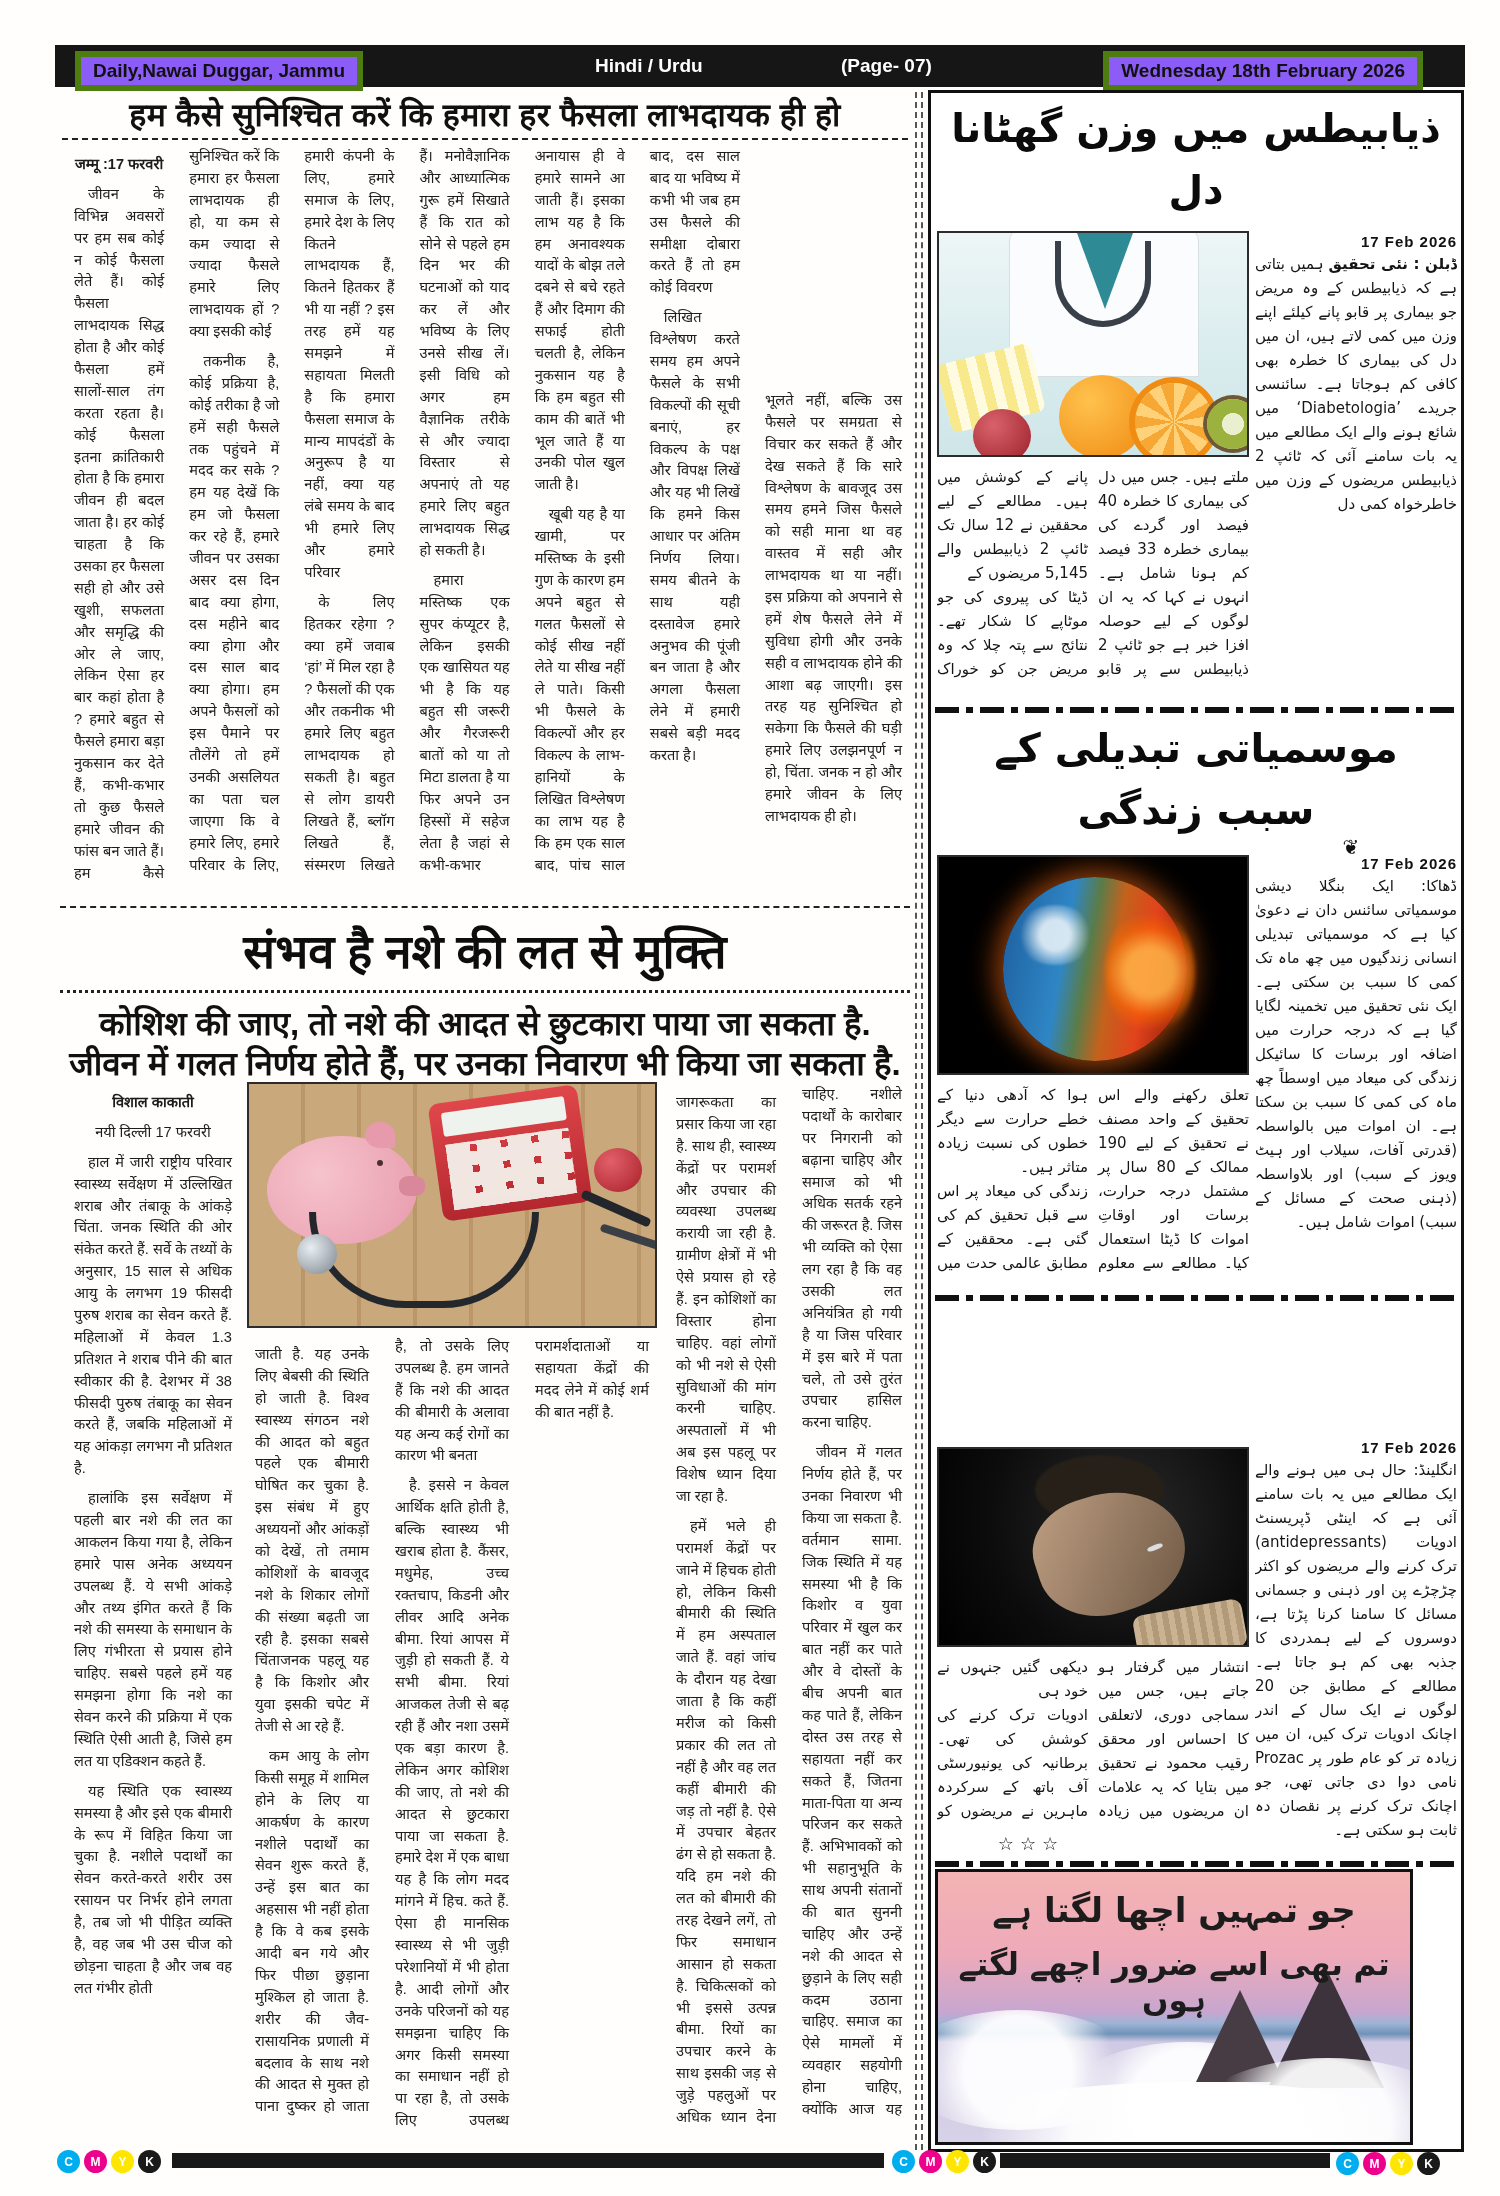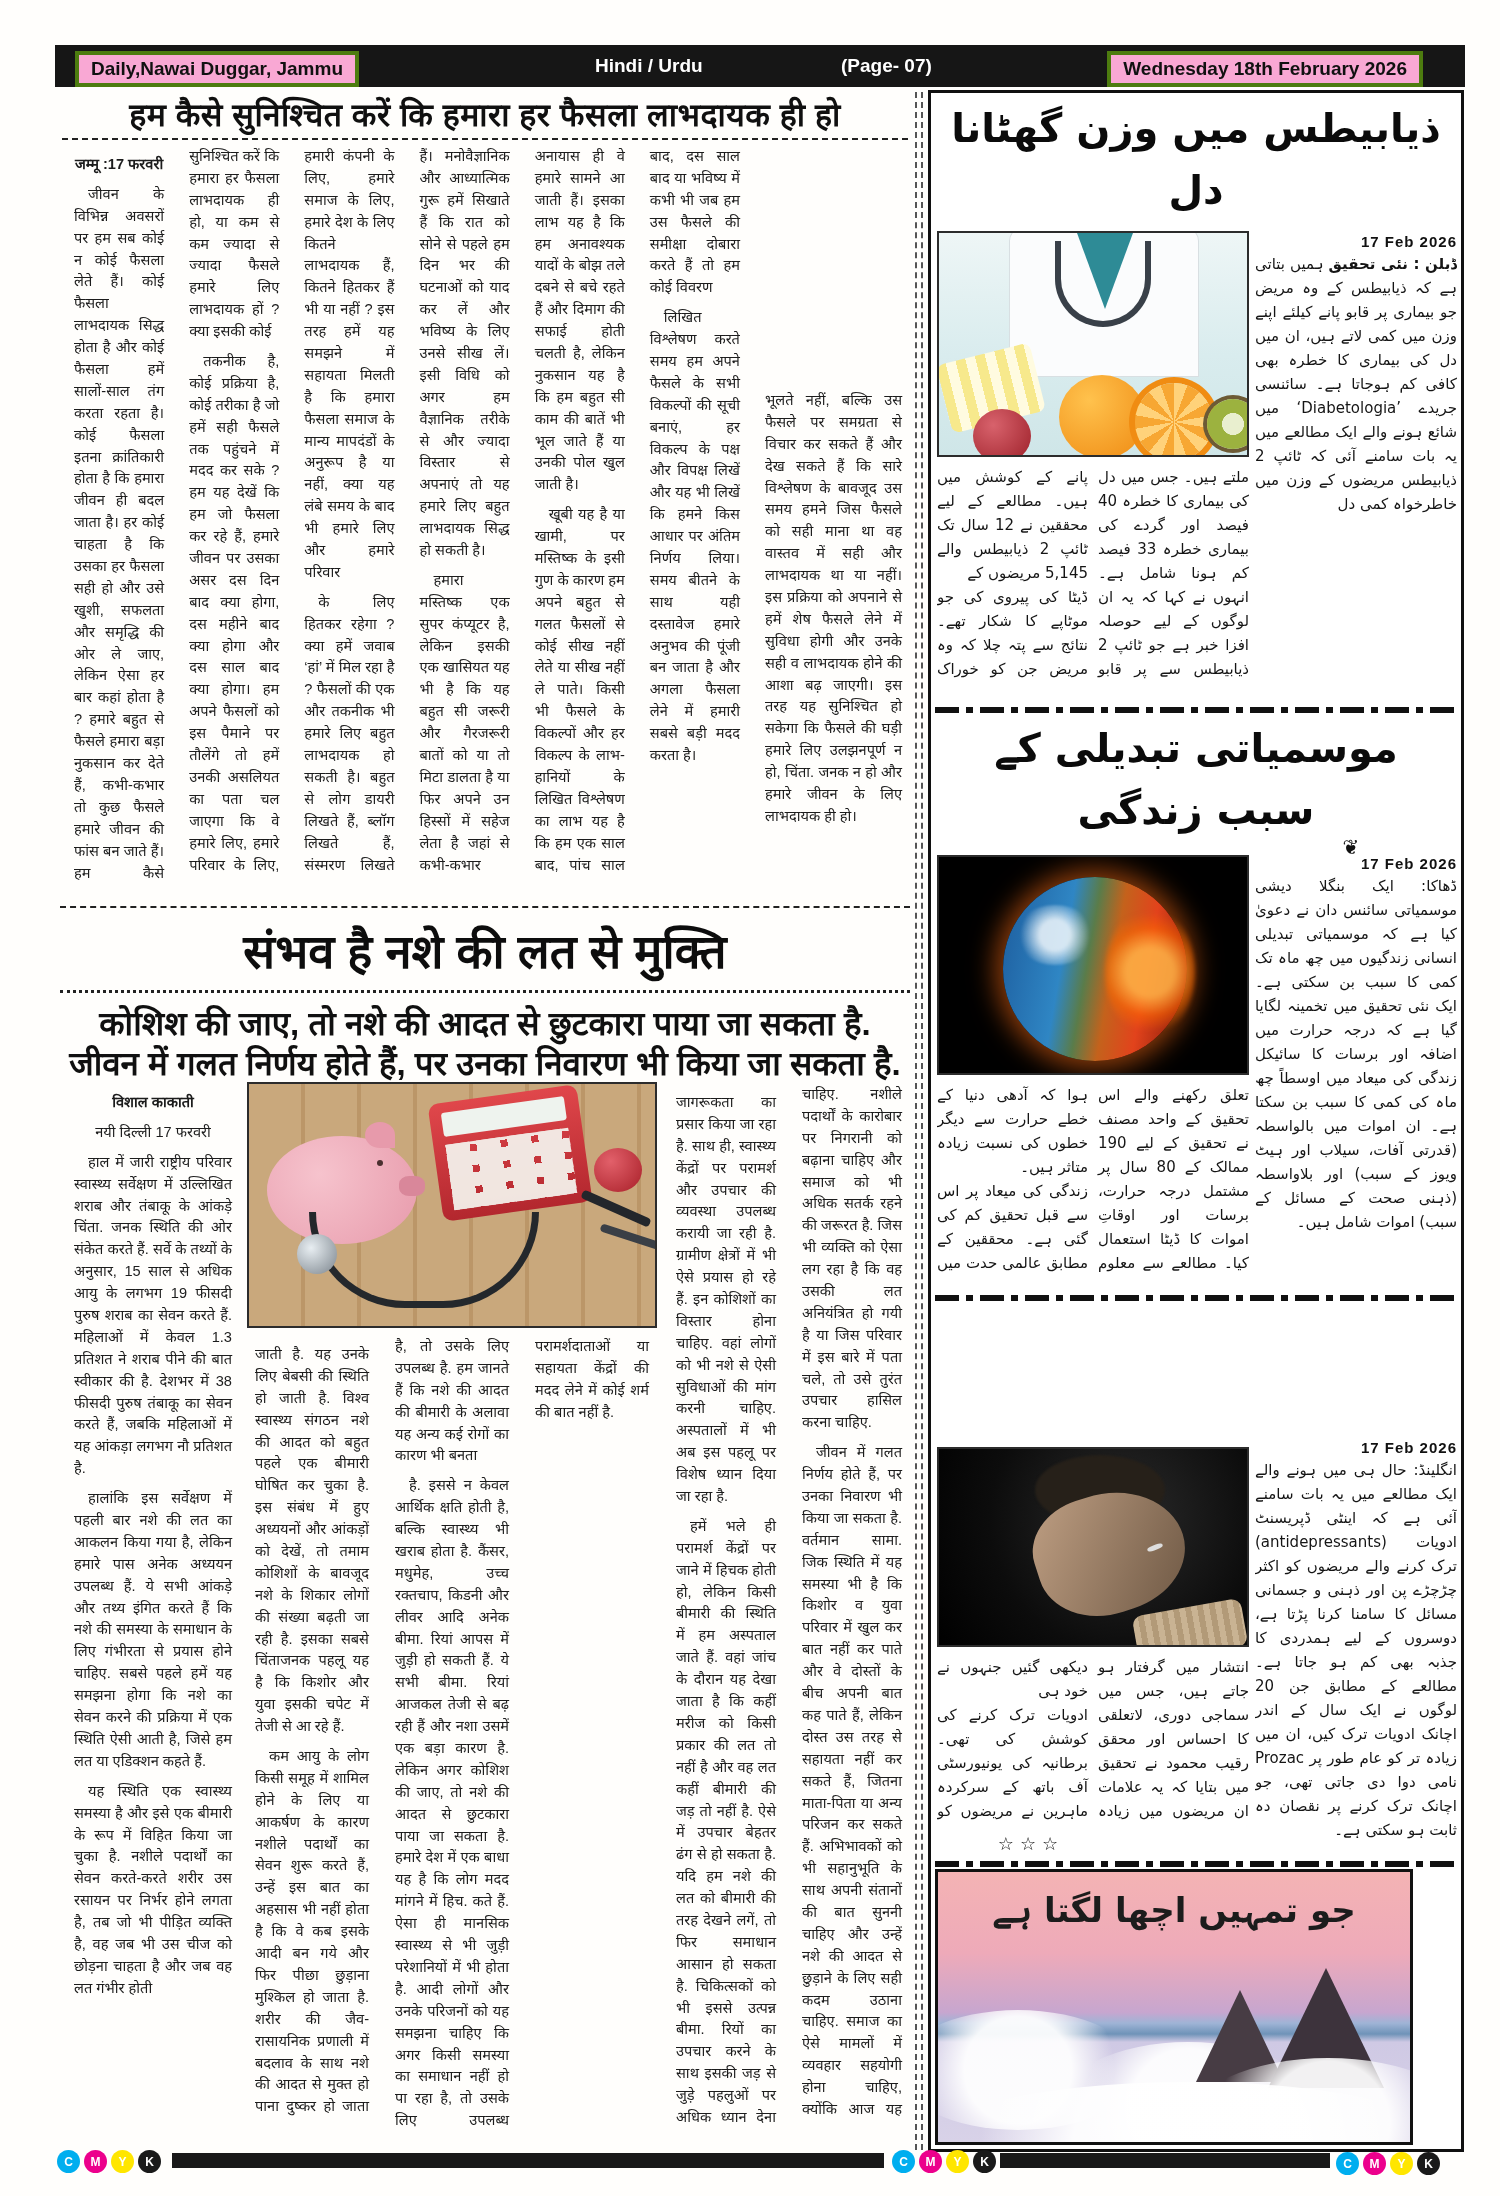--- a/index.html
+++ b/index.html
@@ -3,22 +3,22 @@
 <meta charset="utf-8">
 <style>
   *{box-sizing:border-box;margin:0;padding:0;}
   html,body{background:#ffffff;}
   body{font-family:"Liberation Sans","DejaVu Sans",sans-serif;color:#1b1b1b;}
   .page{position:relative;width:1500px;height:2196px;background:#fffefc;overflow:hidden;margin:0 auto;}
   .abs{position:absolute;}
 
   
   .mast{left:55px;top:45px;width:1410px;height:42px;background:#161616;}
-  .mast .wbox{position:absolute;top:6px;background:#f9a8d4;color:#111;font-weight:bold;
-    font-size:19px;padding:3px 12px;border:4px solid #4d7c0f;white-space:nowrap;}
+  .mast .wbox{position:absolute;top:6px;background:#8b5cf6;color:#111;font-weight:bold;
+    font-size:19px;padding:3px 12px;border:6px solid #4d7c0f;white-space:nowrap;}
   .mast .wtxt{position:absolute;top:10px;color:#fff;font-weight:bold;font-size:19px;white-space:nowrap;}
 
   
   .htext{font-size:14.6px;line-height:1.5;text-align:justify;color:#1c1c1c;overflow:hidden;}
   .htext p{margin:8px;text-indent:14px;}
   .htext p.nodent{text-indent:0;}
   .h-dateline{text-align:center;text-indent:0 !important;font-weight:bold;}
   .cols6{column-count:6;column-gap:9px;column-fill:auto;height:100%;}
   .cols3{column-count:3;column-gap:10px;column-fill:auto;height:100%;}
   .cols2{column-count:2;column-gap:10px;column-fill:auto;height:100%;}
@@ -300,20 +300,21 @@
 
     <div class="abs" style="left:4px;top:1776px;width:478px;height:276px;border:3px solid #111;">
       <div class="quote-scene">
         <div class="quote-cloud" style="left:-40px;top:138px;width:240px;height:120px;"></div>
         <div class="quote-cloud" style="left:120px;top:170px;width:260px;height:130px;"></div>
         <div class="quote-peak1"></div>
         <div class="quote-peak2"></div>
         <div class="quote-cloud" style="left:250px;top:186px;width:280px;height:130px;"></div>
         <div class="quote-cloud" style="left:-30px;top:210px;width:560px;height:140px;"></div>
         <div class="quote-text" style="top:18px;">جو تمہیں اچھا لگتا ہے</div>
+        <div class="quote-text" style="top:74px;font-size:31px;">تم بھی اسے ضرور اچھے لگتے ہوں</div>
       </div>
     </div>
   </div>
 
   <div class="abs cmyk" style="left:57px;top:2150px;">
     <div class="dot" style="background:#00aeef;">C</div>
     <div class="dot" style="background:#ec008c;">M</div>
     <div class="dot" style="background:#ffe600;">Y</div>
     <div class="dot" style="background:#1a1a1a;">K</div>
   </div>

